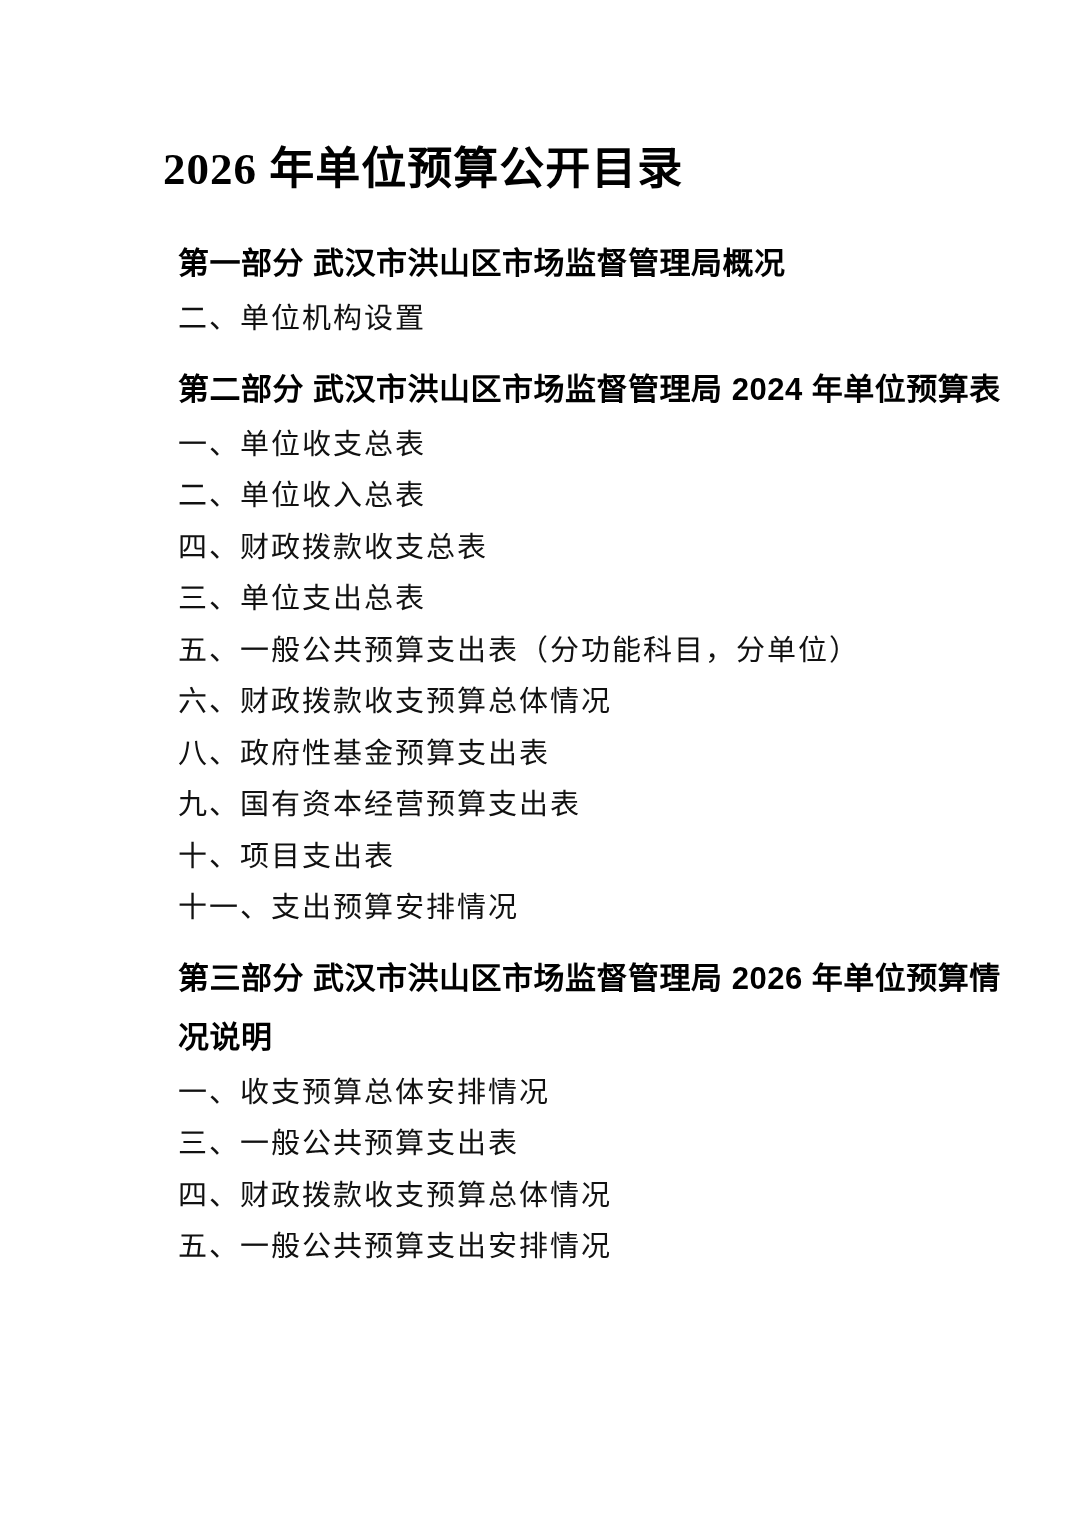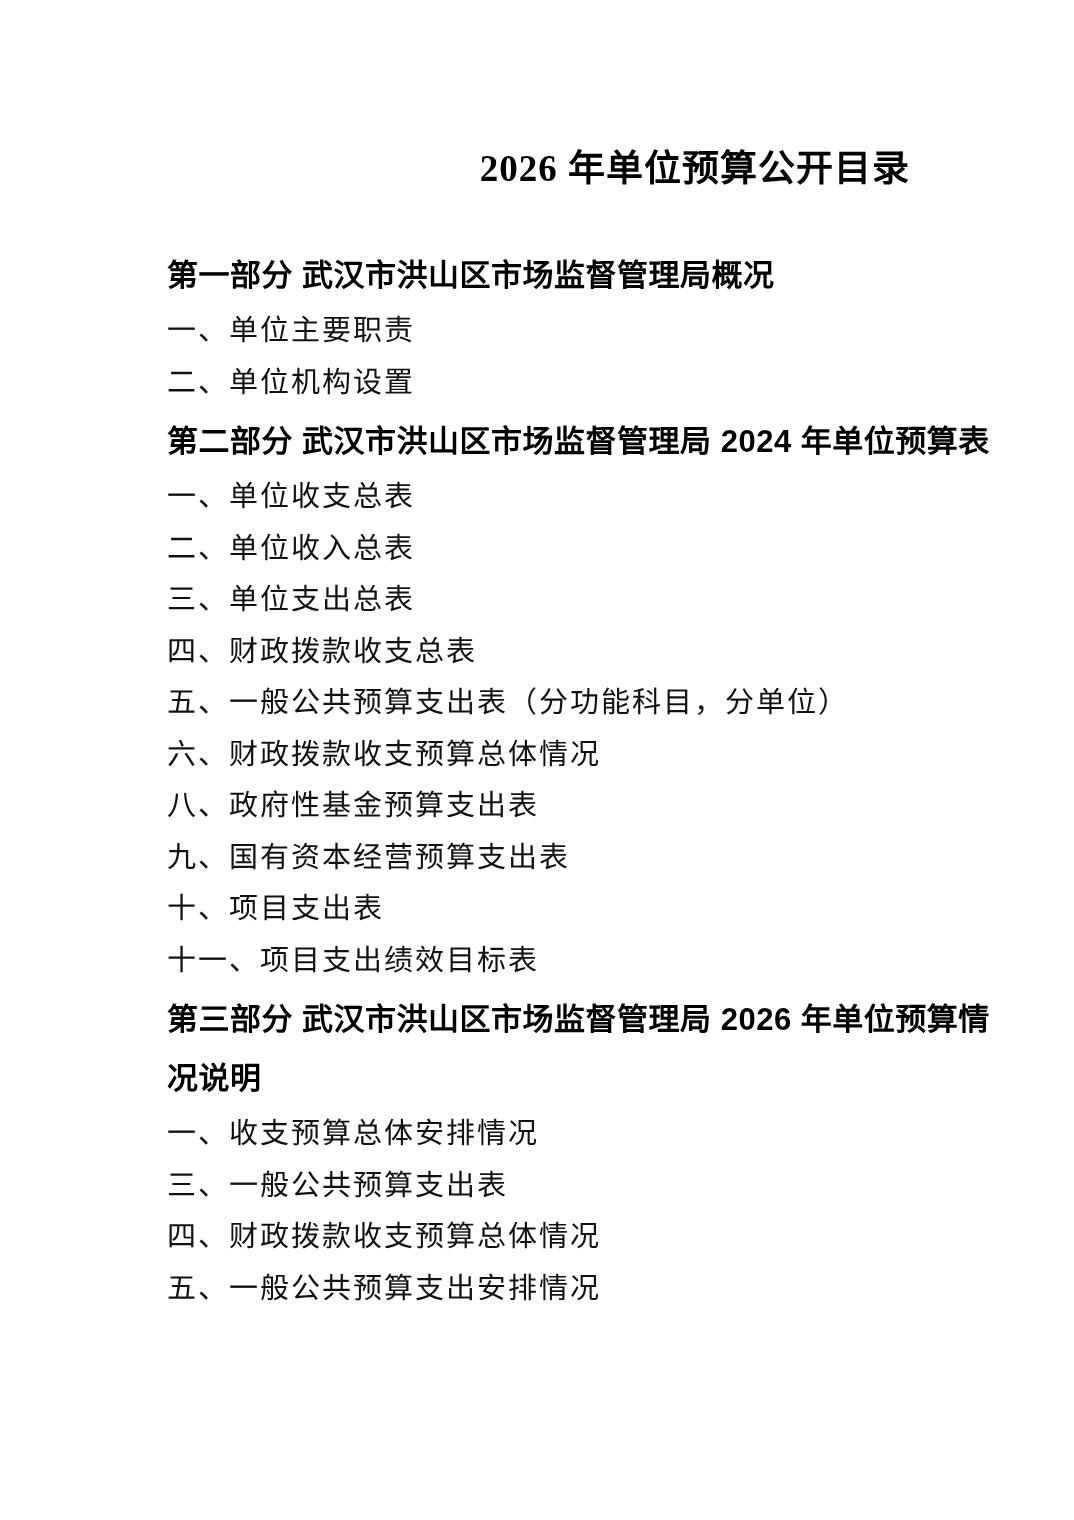--- a/index.html
+++ b/index.html
@@ -15,25 +15,25 @@
     height: 1520px;
     margin: 0 auto;
     background: #ffffff;
     color: #000000;
     padding: 138px 164px 40px 163px;
     overflow: hidden;
   }
   .doc-title {
     font-family: "Liberation Serif", "DejaVu Serif", serif;
     font-weight: bold;
-    font-size: 37px;
+    font-size: 45px;
     line-height: 62px;
-    text-align: right;
+    text-align: left;
     letter-spacing: 1px;
-    margin: 0 0 46px 0;
+    margin: 0 0 34px 0;
     white-space: nowrap;
   }
   .section-heading {
     font-family: "Liberation Sans", "DejaVu Sans", sans-serif;
     font-weight: bold;
     font-size: 31px;
     line-height: 59px;
     letter-spacing: 0.5px;
     margin: 0;
     white-space: nowrap;
@@ -45,52 +45,51 @@
     font-family: "Liberation Serif", "DejaVu Serif", serif;
     font-weight: normal;
     font-size: 29px;
     line-height: 51.5px;
     letter-spacing: 2px;
     margin: 0;
     white-space: nowrap;
     color: #111111;
   }
   .section {
-    margin: 4px;
+    margin: 15px;
   }
 </style>
 </head>
 <body>
 
 <div class="page">
 
   <h1 class="doc-title">2026 年单位预算公开目录</h1>
 
   <div class="section">
     <h2 class="section-heading">
       <span class="heading-line">第一部分 武汉市洪山区市场监督管理局概况</span>
     </h2>
-    <p class="toc-item">一、单位主要职责</p>
     <p class="toc-item">二、单位机构设置</p>
   </div>
 
   <div class="section">
     <h2 class="section-heading">
       <span class="heading-line">第二部分 武汉市洪山区市场监督管理局 2024 年单位预算表</span>
     </h2>
     <p class="toc-item">一、单位收支总表</p>
     <p class="toc-item">二、单位收入总表</p>
+    <p class="toc-item">四、财政拨款收支总表</p>
     <p class="toc-item">三、单位支出总表</p>
-    <p class="toc-item">四、财政拨款收支总表</p>
     <p class="toc-item">五、一般公共预算支出表（分功能科目，分单位）</p>
     <p class="toc-item">六、财政拨款收支预算总体情况</p>
     <p class="toc-item">八、政府性基金预算支出表</p>
     <p class="toc-item">九、国有资本经营预算支出表</p>
     <p class="toc-item">十、项目支出表</p>
-    <p class="toc-item">十一、项目支出绩效目标表</p>
+    <p class="toc-item">十一、支出预算安排情况</p>
   </div>
 
   <div class="section">
     <h2 class="section-heading">
       <span class="heading-line">第三部分 武汉市洪山区市场监督管理局 2026 年单位预算情</span>
       <span class="heading-line">况说明</span>
     </h2>
     <p class="toc-item">一、收支预算总体安排情况</p>
     <p class="toc-item">三、一般公共预算支出表</p>
     <p class="toc-item">四、财政拨款收支预算总体情况</p>

